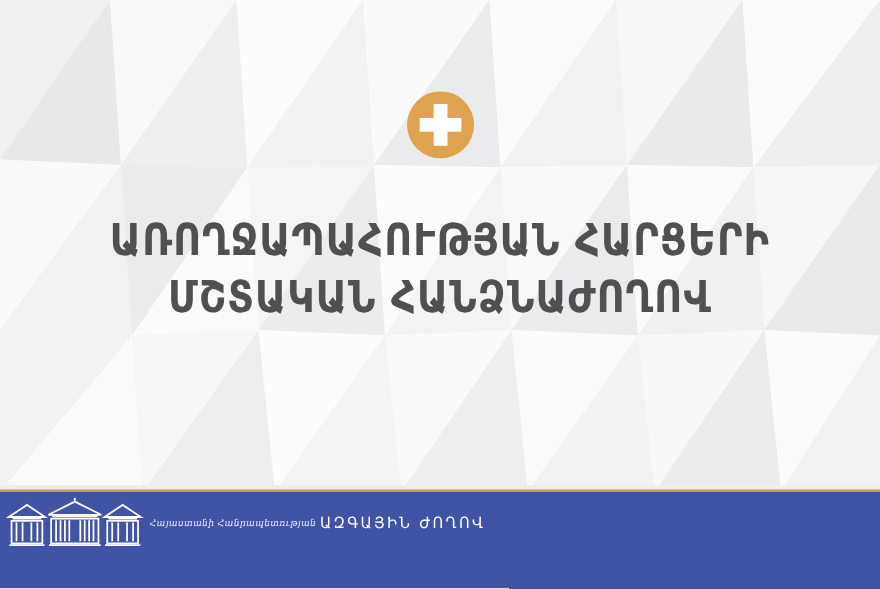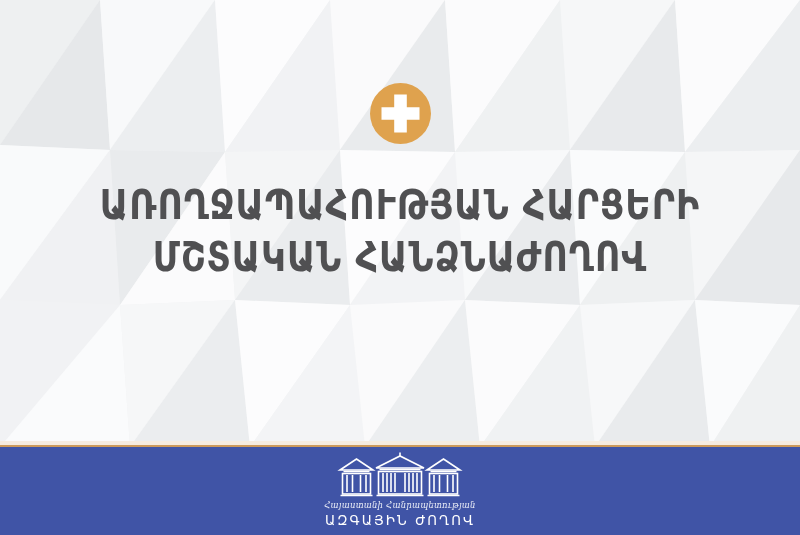--- a/index.html
+++ b/index.html
@@ -35,21 +35,21 @@
     top: 83px;
     width: 61px;
     height: 61px;
   }
   #cross-badge svg { display: block; }
 
   
   #title-block {
     position: absolute;
     left: 0;
-    top: 185px;
+    top: 199px;
     width: 800px;
     text-align: center;
     line-height: 1.0;
   }
   .title-line {
     display: block;
     color: #505052;
     font-family: "DejaVu Sans", sans-serif;
     font-weight: bold;
     font-size: 40px;
@@ -87,21 +87,21 @@
     height: 88px;
     background: #4054a6;
   }
 
   #footer-logo {
     position: absolute;
     left: 0;
     top: 452px;
     width: 800px;
     display: flex;
-    flex-direction: column;
+    flex-direction: row;
     align-items: center;
   }
   #parliament-icon { display: block; }
   #logo-line-1 {
     color: #e9ecf6;
     font-family: "DejaVu Serif", serif;
     font-style: italic;
     font-size: 8.5px;
     letter-spacing: 0.2px;
     margin-top: 2px;

